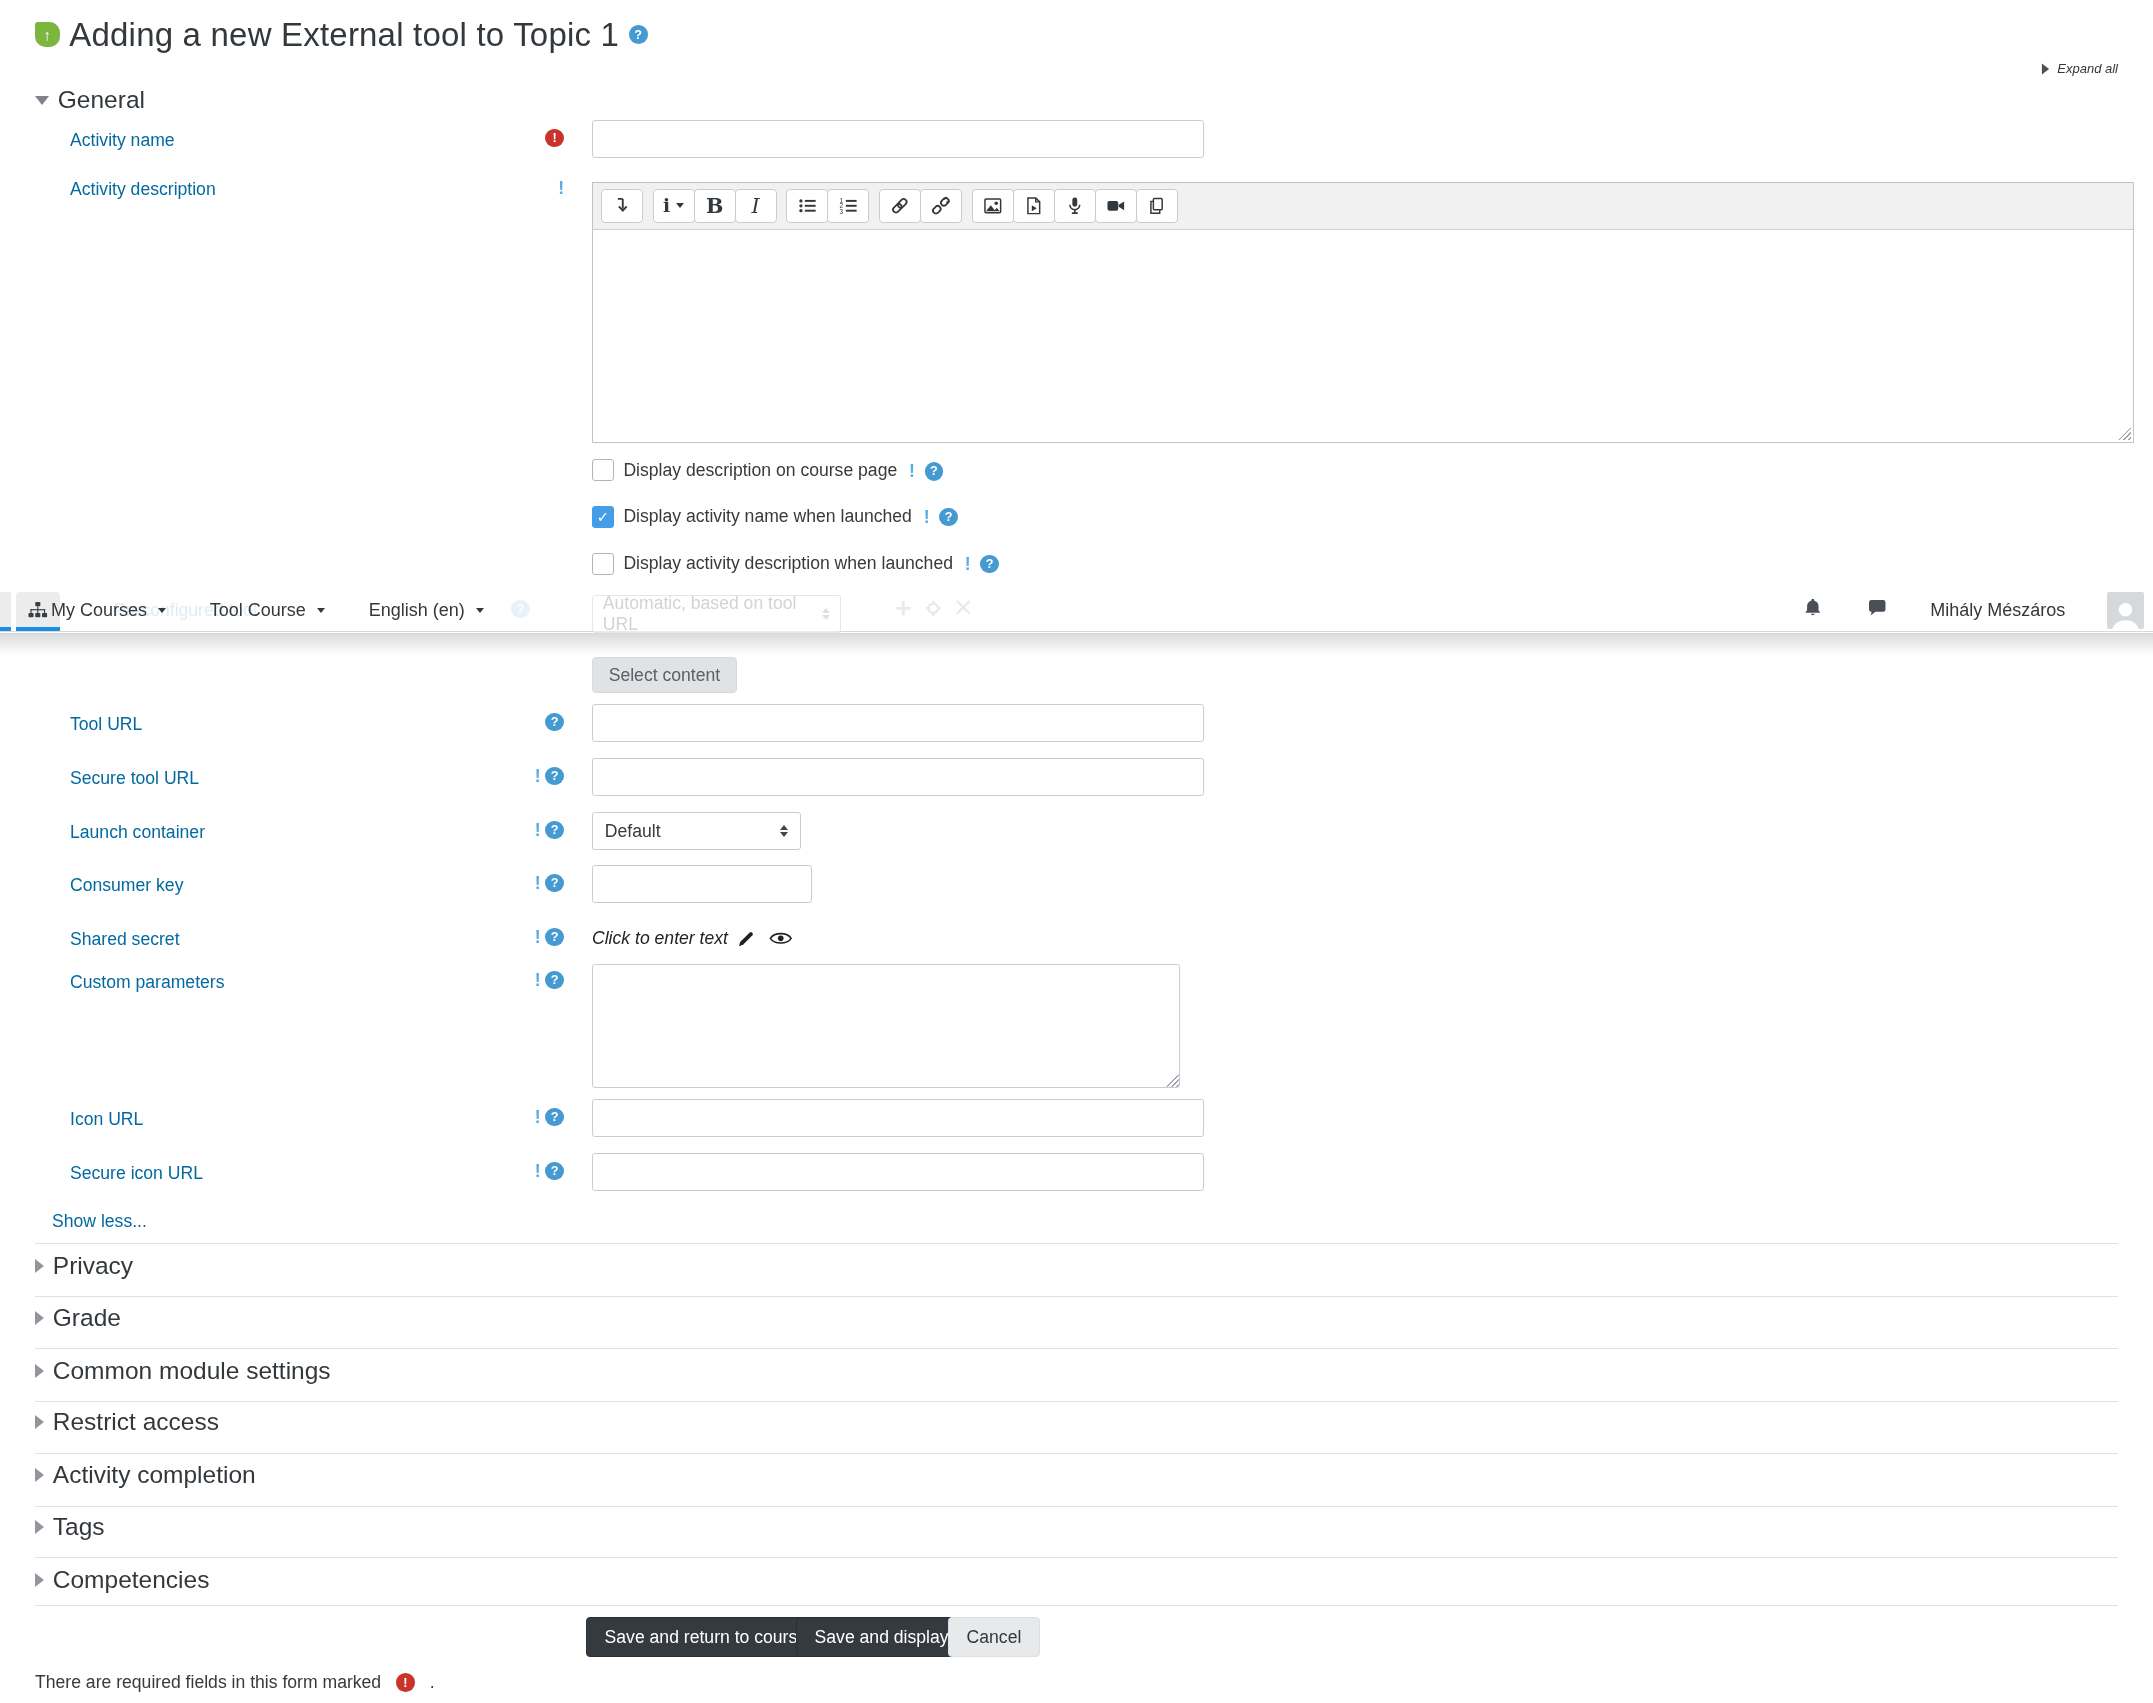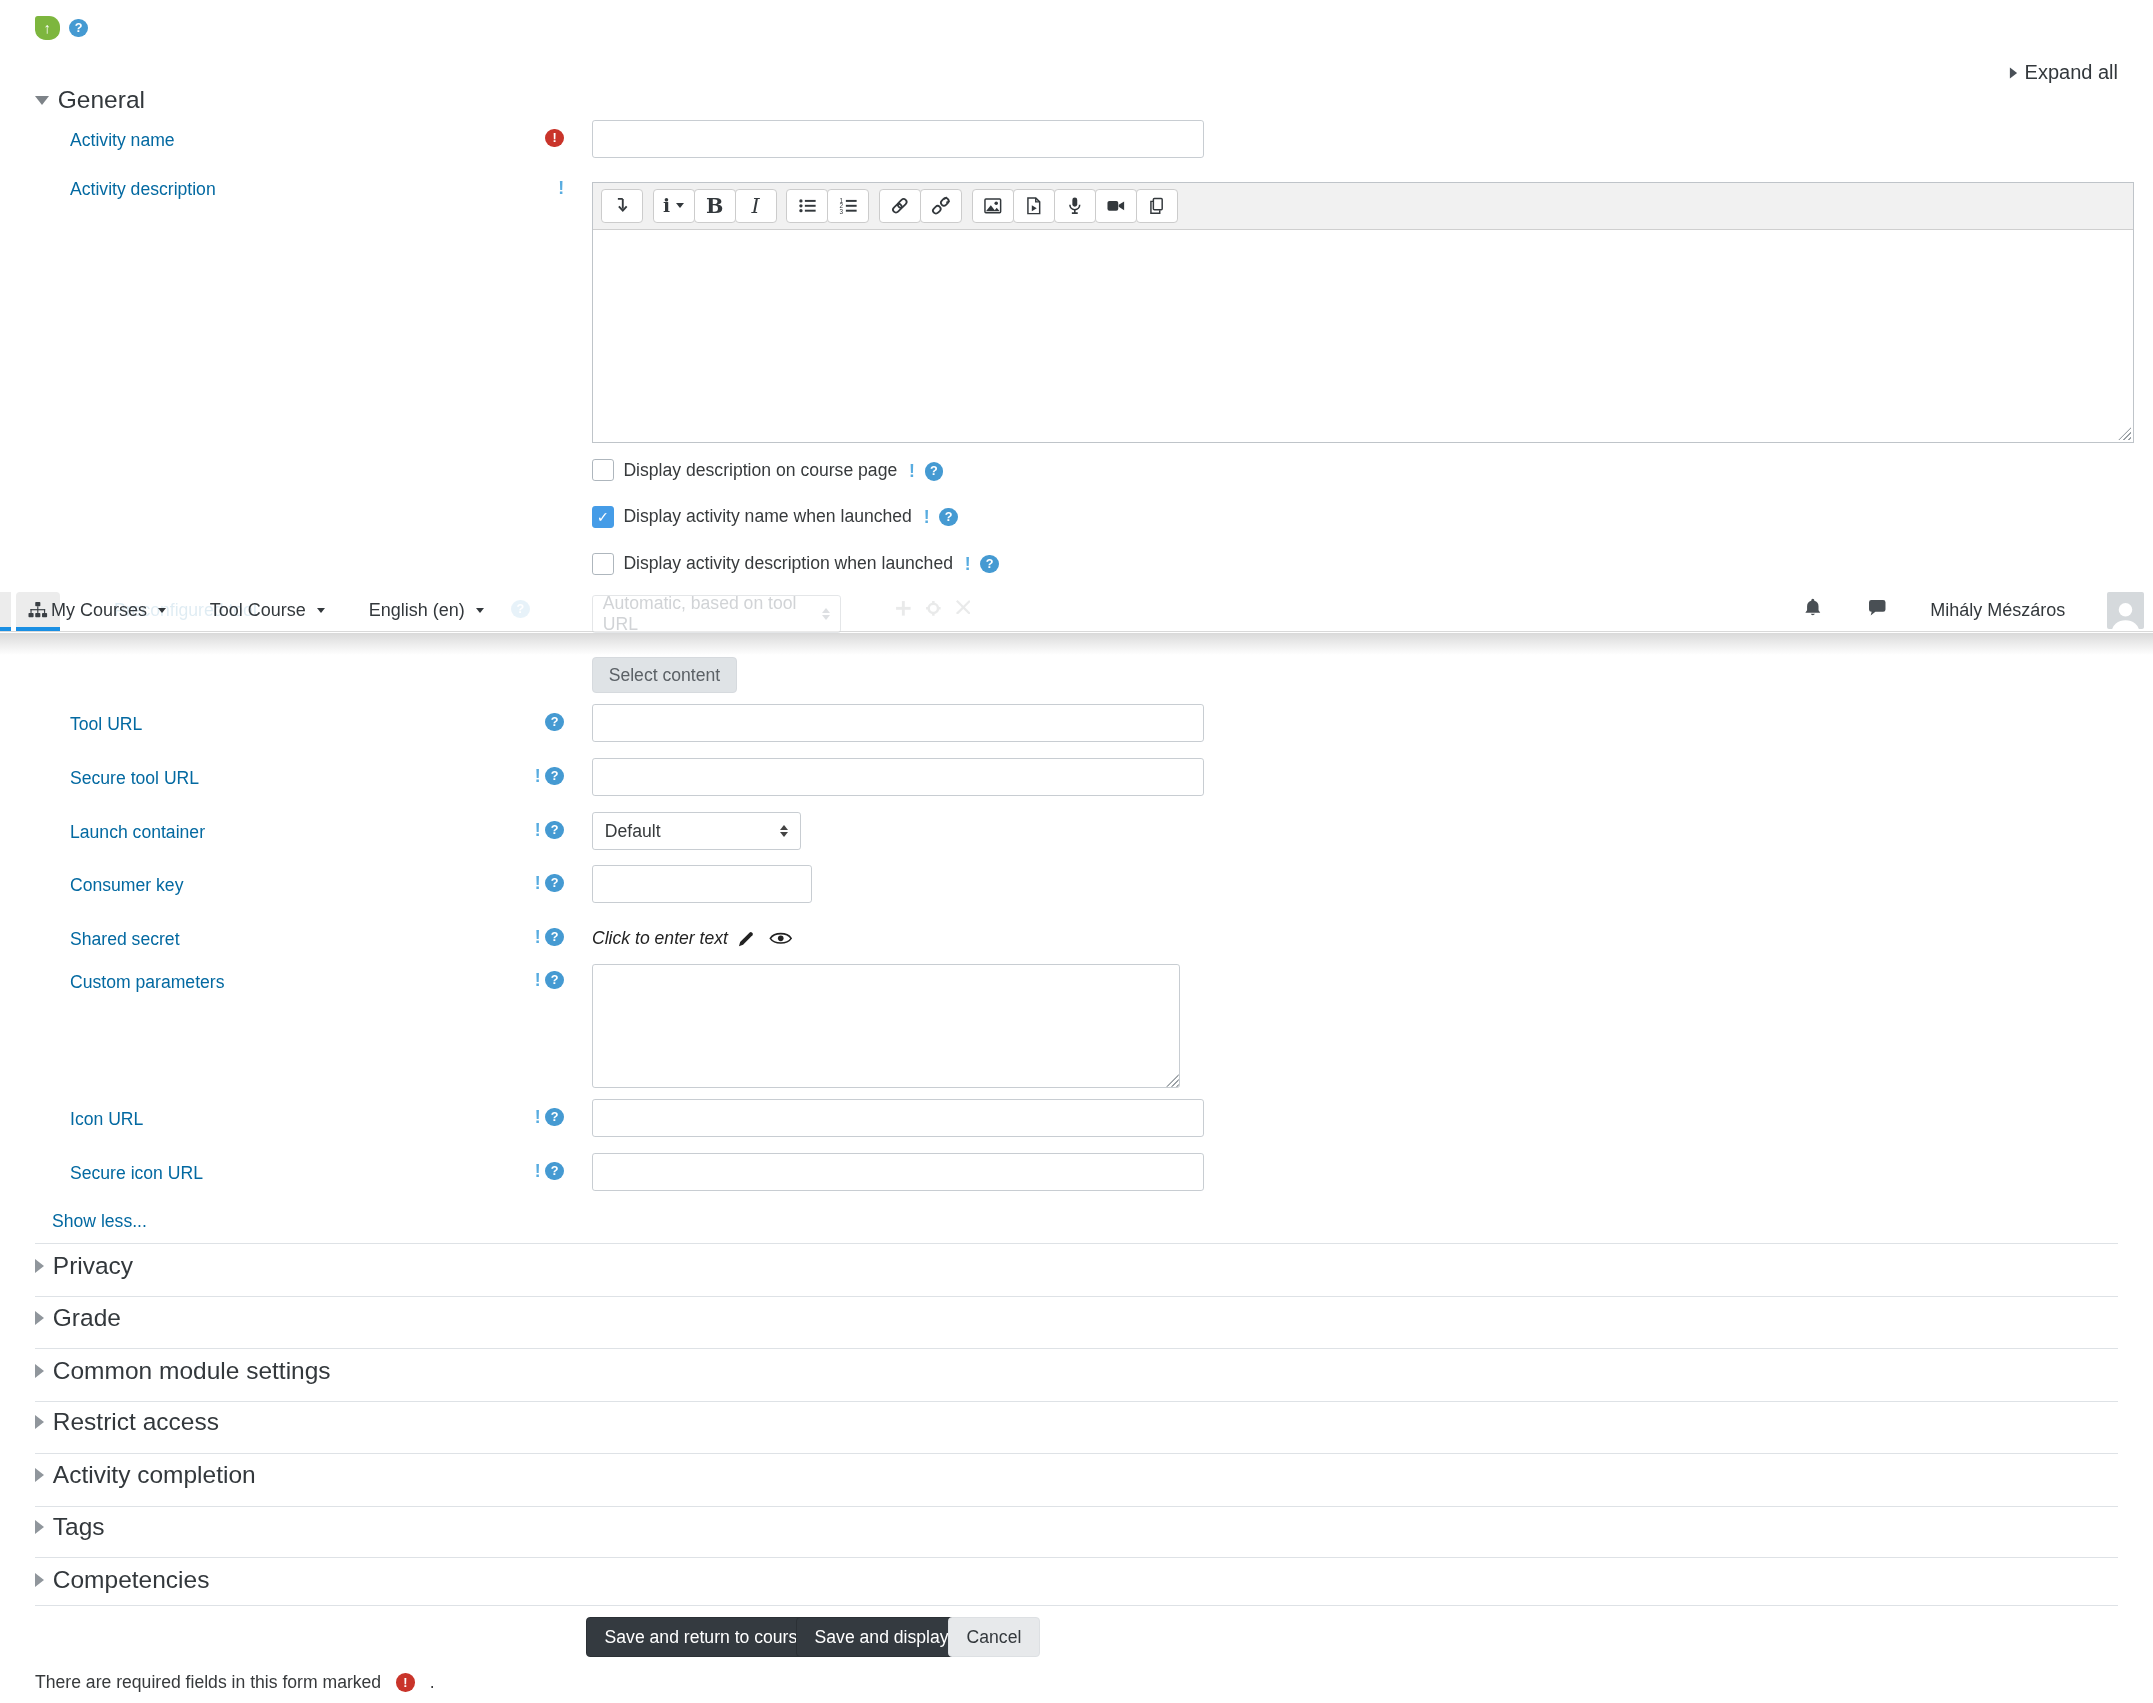--- a/index.html
+++ b/index.html
@@ -37,21 +37,21 @@
                border-top:9.8px solid #7d8388; display:inline-block; }
   .divider { position:absolute; left:35px; width:2083px; border-top:1px solid #dee2e6; }
 
   
   .page-title { position:absolute; left:35px; top:15.7px; display:flex; align-items:center; gap:9.8px; }
   .tool-badge { width:24.5px; height:24.5px; background:#7db63e; border-radius:2.9px 10.8px 10.8px 10.8px;
                 display:flex; align-items:center; justify-content:center; color:#fff;
                 font-size:14.7px; font-weight:bold; }
   .page-title h2 { font-size:33px; font-weight:400; color:#33383c; letter-spacing:0.2px; }
   .expand-all { position:absolute; right:35px; top:61px; display:flex; align-items:center; gap:6.9px;
-                font-size:20px; color:#33383c; cursor:pointer; }
+                font-size:13px; color:#33383c; cursor:pointer;font-style:italic; }
   .expand-all .tri-right { border-left-color:#495057; transform:scale(.8); }
 
   .sect-head { position:absolute; left:35px; display:flex; align-items:center; gap:8.8px; cursor:pointer; }
   .sect-head h3 { font-size:24.5px; font-weight:400; color:#33383c; }
 
   
   .editor { position:absolute; left:592px; top:0; width:1542px; height:261px;
             border:1px solid #bfc4c9; background:#fff; }
   .editor-toolbar { height:47px; background:#f1f1f1; border-bottom:1px solid #cfcfcf;
                     display:flex; align-items:center; gap:9.8px; padding:0 7.8px; }
@@ -119,20 +119,21 @@
 </style>
 </head>
 <body>
 
 <div id="page">
 
   <div class="page-title">
     <span class="tool-badge">
         <span>↑</span>
       </span>
+    <h2>Adding a new External tool to Topic 1</h2>
     <span class="qicon">
         <span>?</span>
       </span>
   </div>
   <div class="expand-all">
     <span class="tri-right"></span>
     <span>Expand all</span>
   </div>
 
   <div class="sect-head" style="top:86px;">

